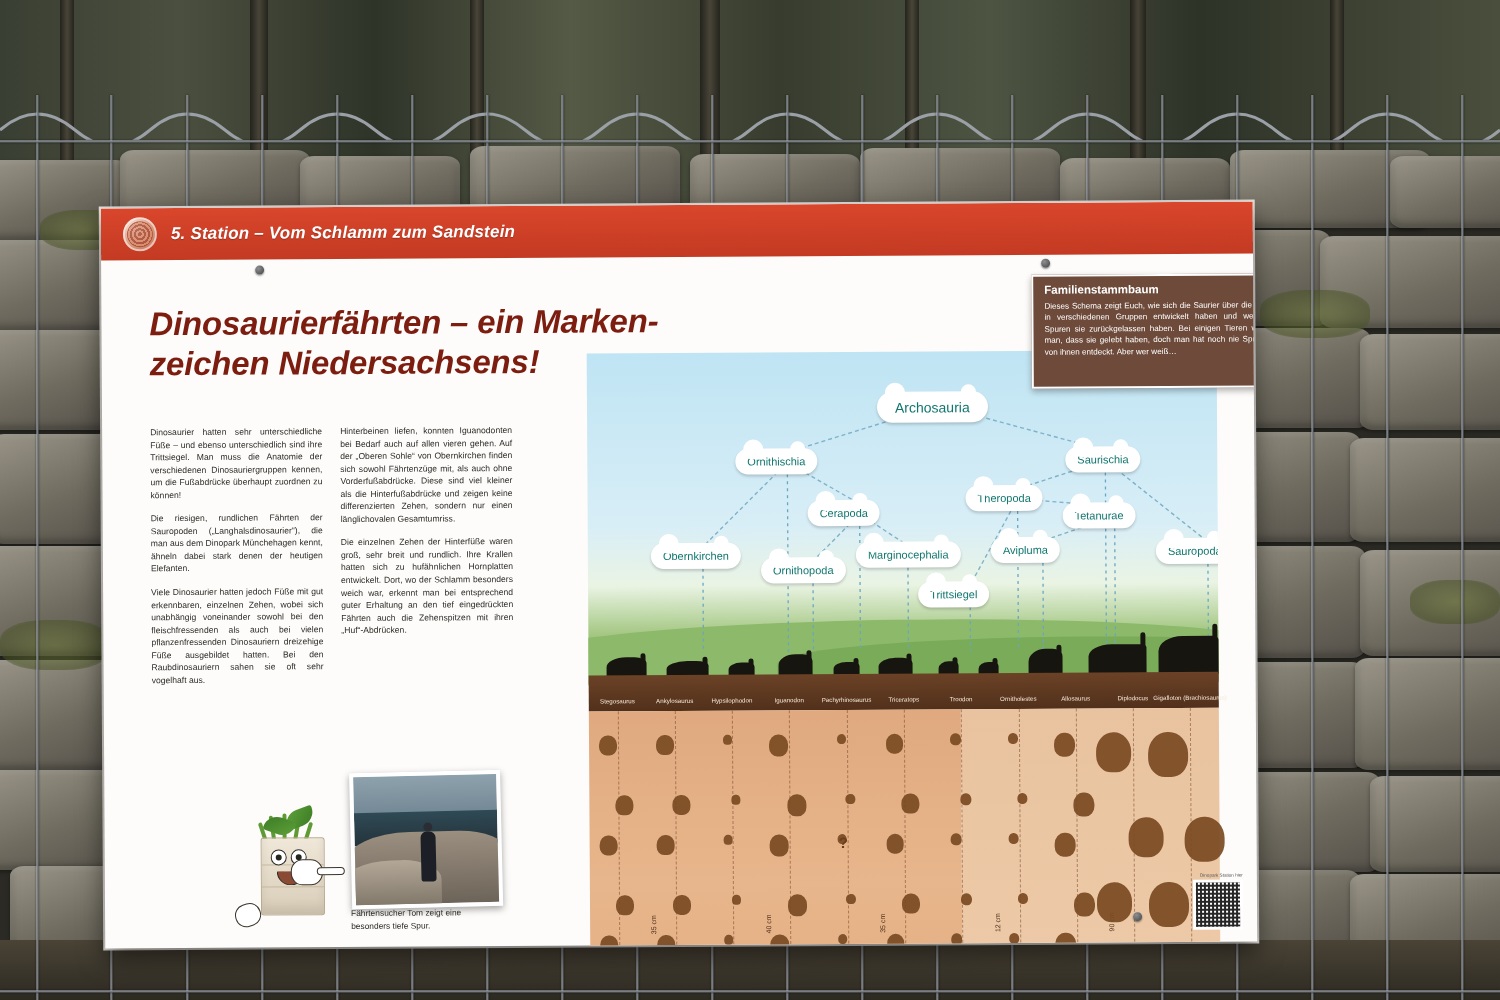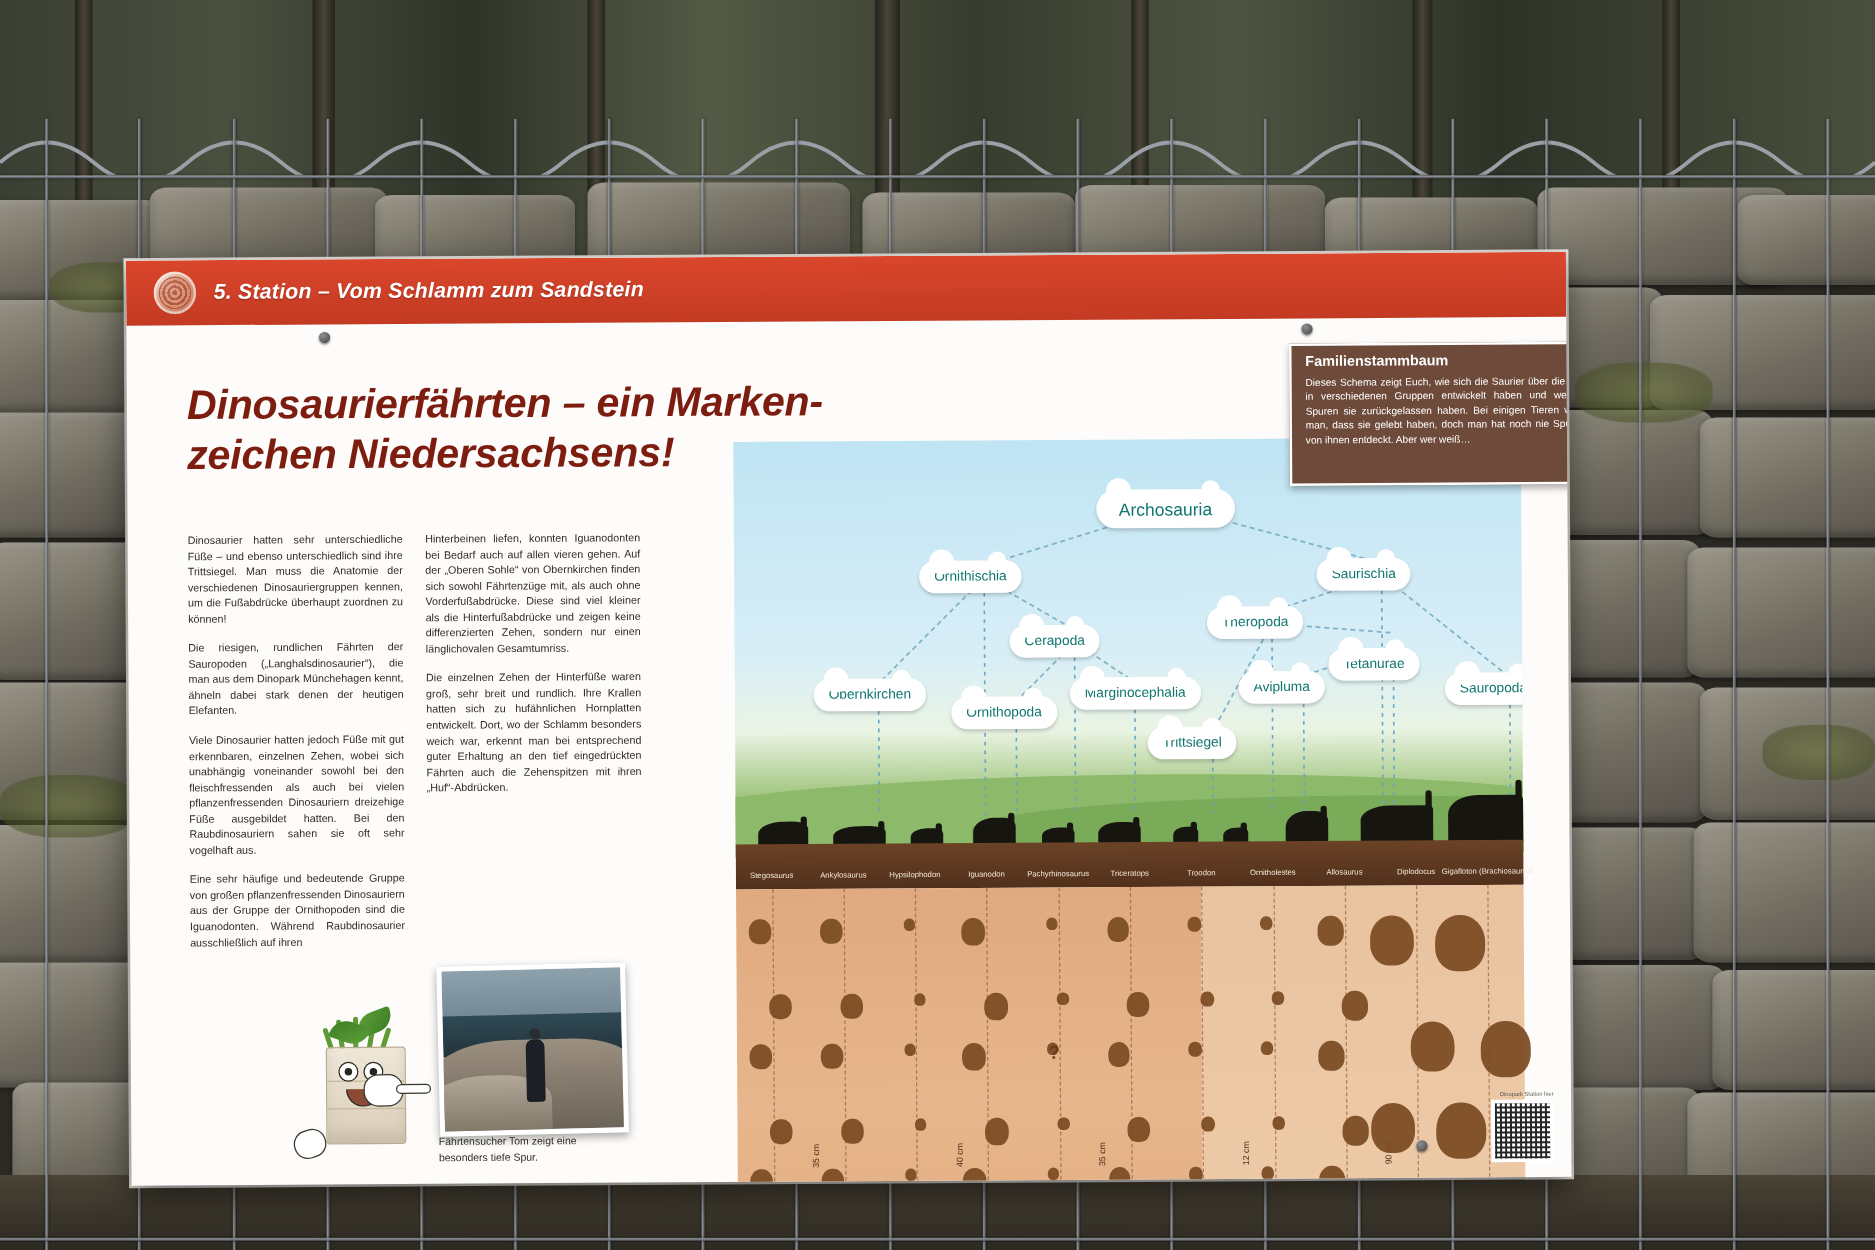--- a/index.html
+++ b/index.html
@@ -288,21 +288,20 @@
   <div class="headline">
     <div>Dinosaurierfährten – ein Marken-</div>
     <div>zeichen Niedersachsens!</div>
   </div>
 
   <div class="cols">
     <div class="col">
       <p>Dinosaurier hatten sehr unterschiedliche Füße – und ebenso unterschiedlich sind ihre Trittsiegel. Man muss die Anatomie der verschiedenen Dinosauriergruppen kennen, um die Fußabdrücke überhaupt zuordnen zu können!</p>
       <p>Die riesigen, rundlichen Fährten der Sauropoden („Langhalsdinosaurier“), die man aus dem Dinopark Münchehagen kennt, ähneln dabei stark denen der heutigen Elefanten.</p>
       <p>Viele Dinosaurier hatten jedoch Füße mit gut erkennbaren, einzelnen Zehen, wobei sich unabhängig voneinander sowohl bei den fleischfressenden als auch bei vielen pflanzenfressenden Dinosauriern dreizehige Füße ausgebildet hatten. Bei den Raubdinosauriern sahen sie oft sehr vogelhaft aus.</p>
-      <p>Eine sehr häufige und bedeutende Gruppe von großen pflanzenfressenden Dinosauriern aus der Gruppe der Ornithopoden sind die Iguanodonten. Während Raubdinosaurier ausschließlich auf ihren</p>
     </div>
     <div class="col">
       <p>Hinterbeinen liefen, konnten Iguanodonten bei Bedarf auch auf allen vieren gehen. Auf der „Oberen Sohle“ von Obernkirchen finden sich sowohl Fährtenzüge mit, als auch ohne Vorderfußabdrücke. Diese sind viel kleiner als die Hinterfußabdrücke und zeigen keine differenzierten Zehen, sondern nur einen länglichovalen Gesamtumriss.</p>
       <p>Die einzelnen Zehen der Hinterfüße waren groß, sehr breit und rundlich. Ihre Krallen hatten sich zu hufähnlichen Hornplatten entwickelt. Dort, wo der Schlamm besonders weich war, erkennt man bei entsprechend guter Erhaltung an den tief eingedrückten Fährten auch die Zehenspitzen mit ihren „Huf“-Abdrücken.</p>
     </div>
   </div>
 
   <div class="mascot">
     <div class="grass">
       <div class="blade" style="left:2px;height:22px;transform:rotate(-18deg)"></div>
@@ -360,24 +359,24 @@
         <line x1="320" y1="216" x2="320" y2="300" stroke="#6aa6c2" stroke-width="1.3" stroke-dasharray="3 4"></line>
         <line x1="455" y1="212" x2="455" y2="300" stroke="#6aa6c2" stroke-width="1.3" stroke-dasharray="3 4"></line>
         <line x1="620" y1="214" x2="620" y2="300" stroke="#6aa6c2" stroke-width="1.3" stroke-dasharray="3 4"></line>
         <line x1="115" y1="216" x2="115" y2="300" stroke="#6aa6c2" stroke-width="1.3" stroke-dasharray="3 4"></line>
         <line x1="225" y1="231" x2="225" y2="300" stroke="#6aa6c2" stroke-width="1.3" stroke-dasharray="3 4"></line>
         <line x1="382" y1="256" x2="382" y2="300" stroke="#6aa6c2" stroke-width="1.3" stroke-dasharray="3 4"></line>
       </svg>
     <div id="tree-nodes">
         <div class="cloudnode big" style="left: 290px; top: 40px;">Archosauria</div>
         <div class="cloudnode" style="left: 148px; top: 96px;">Ornithischia</div>
-        <div class="cloudnode" style="left: 466px; top: 96px;">Saurischia</div>
+        <div class="cloudnode" style="left: 478px; top: 96px;">Saurischia</div>
         <div class="cloudnode" style="left: 378px; top: 134px;">Theropoda</div>
         <div class="cloudnode" style="left: 220px; top: 148px;">Cerapoda</div>
-        <div class="cloudnode" style="left: 475px; top: 152px; margin-top: 16px;">Tetanurae</div>
+        <div class="cloudnode" style="left: 475px; top: 152px;">Tetanurae</div>
         <div class="cloudnode" style="left: 268px; top: 190px;">Marginocephalia</div>
         <div class="cloudnode" style="left: 403px; top: 186px; text-align: right;">Avipluma</div>
         <div class="cloudnode" style="left: 568px; top: 188px;">Sauropoda</div>
         <div class="cloudnode" style="left: 63px; top: 190px;">Obernkirchen</div>
         <div class="cloudnode" style="left: 173px; top: 205px;">Ornithopoda</div>
         <div class="cloudnode" style="left: 330px; top: 230px;">Trittsiegel</div>
       </div>
   </div>
 
   <div class="familybox">

